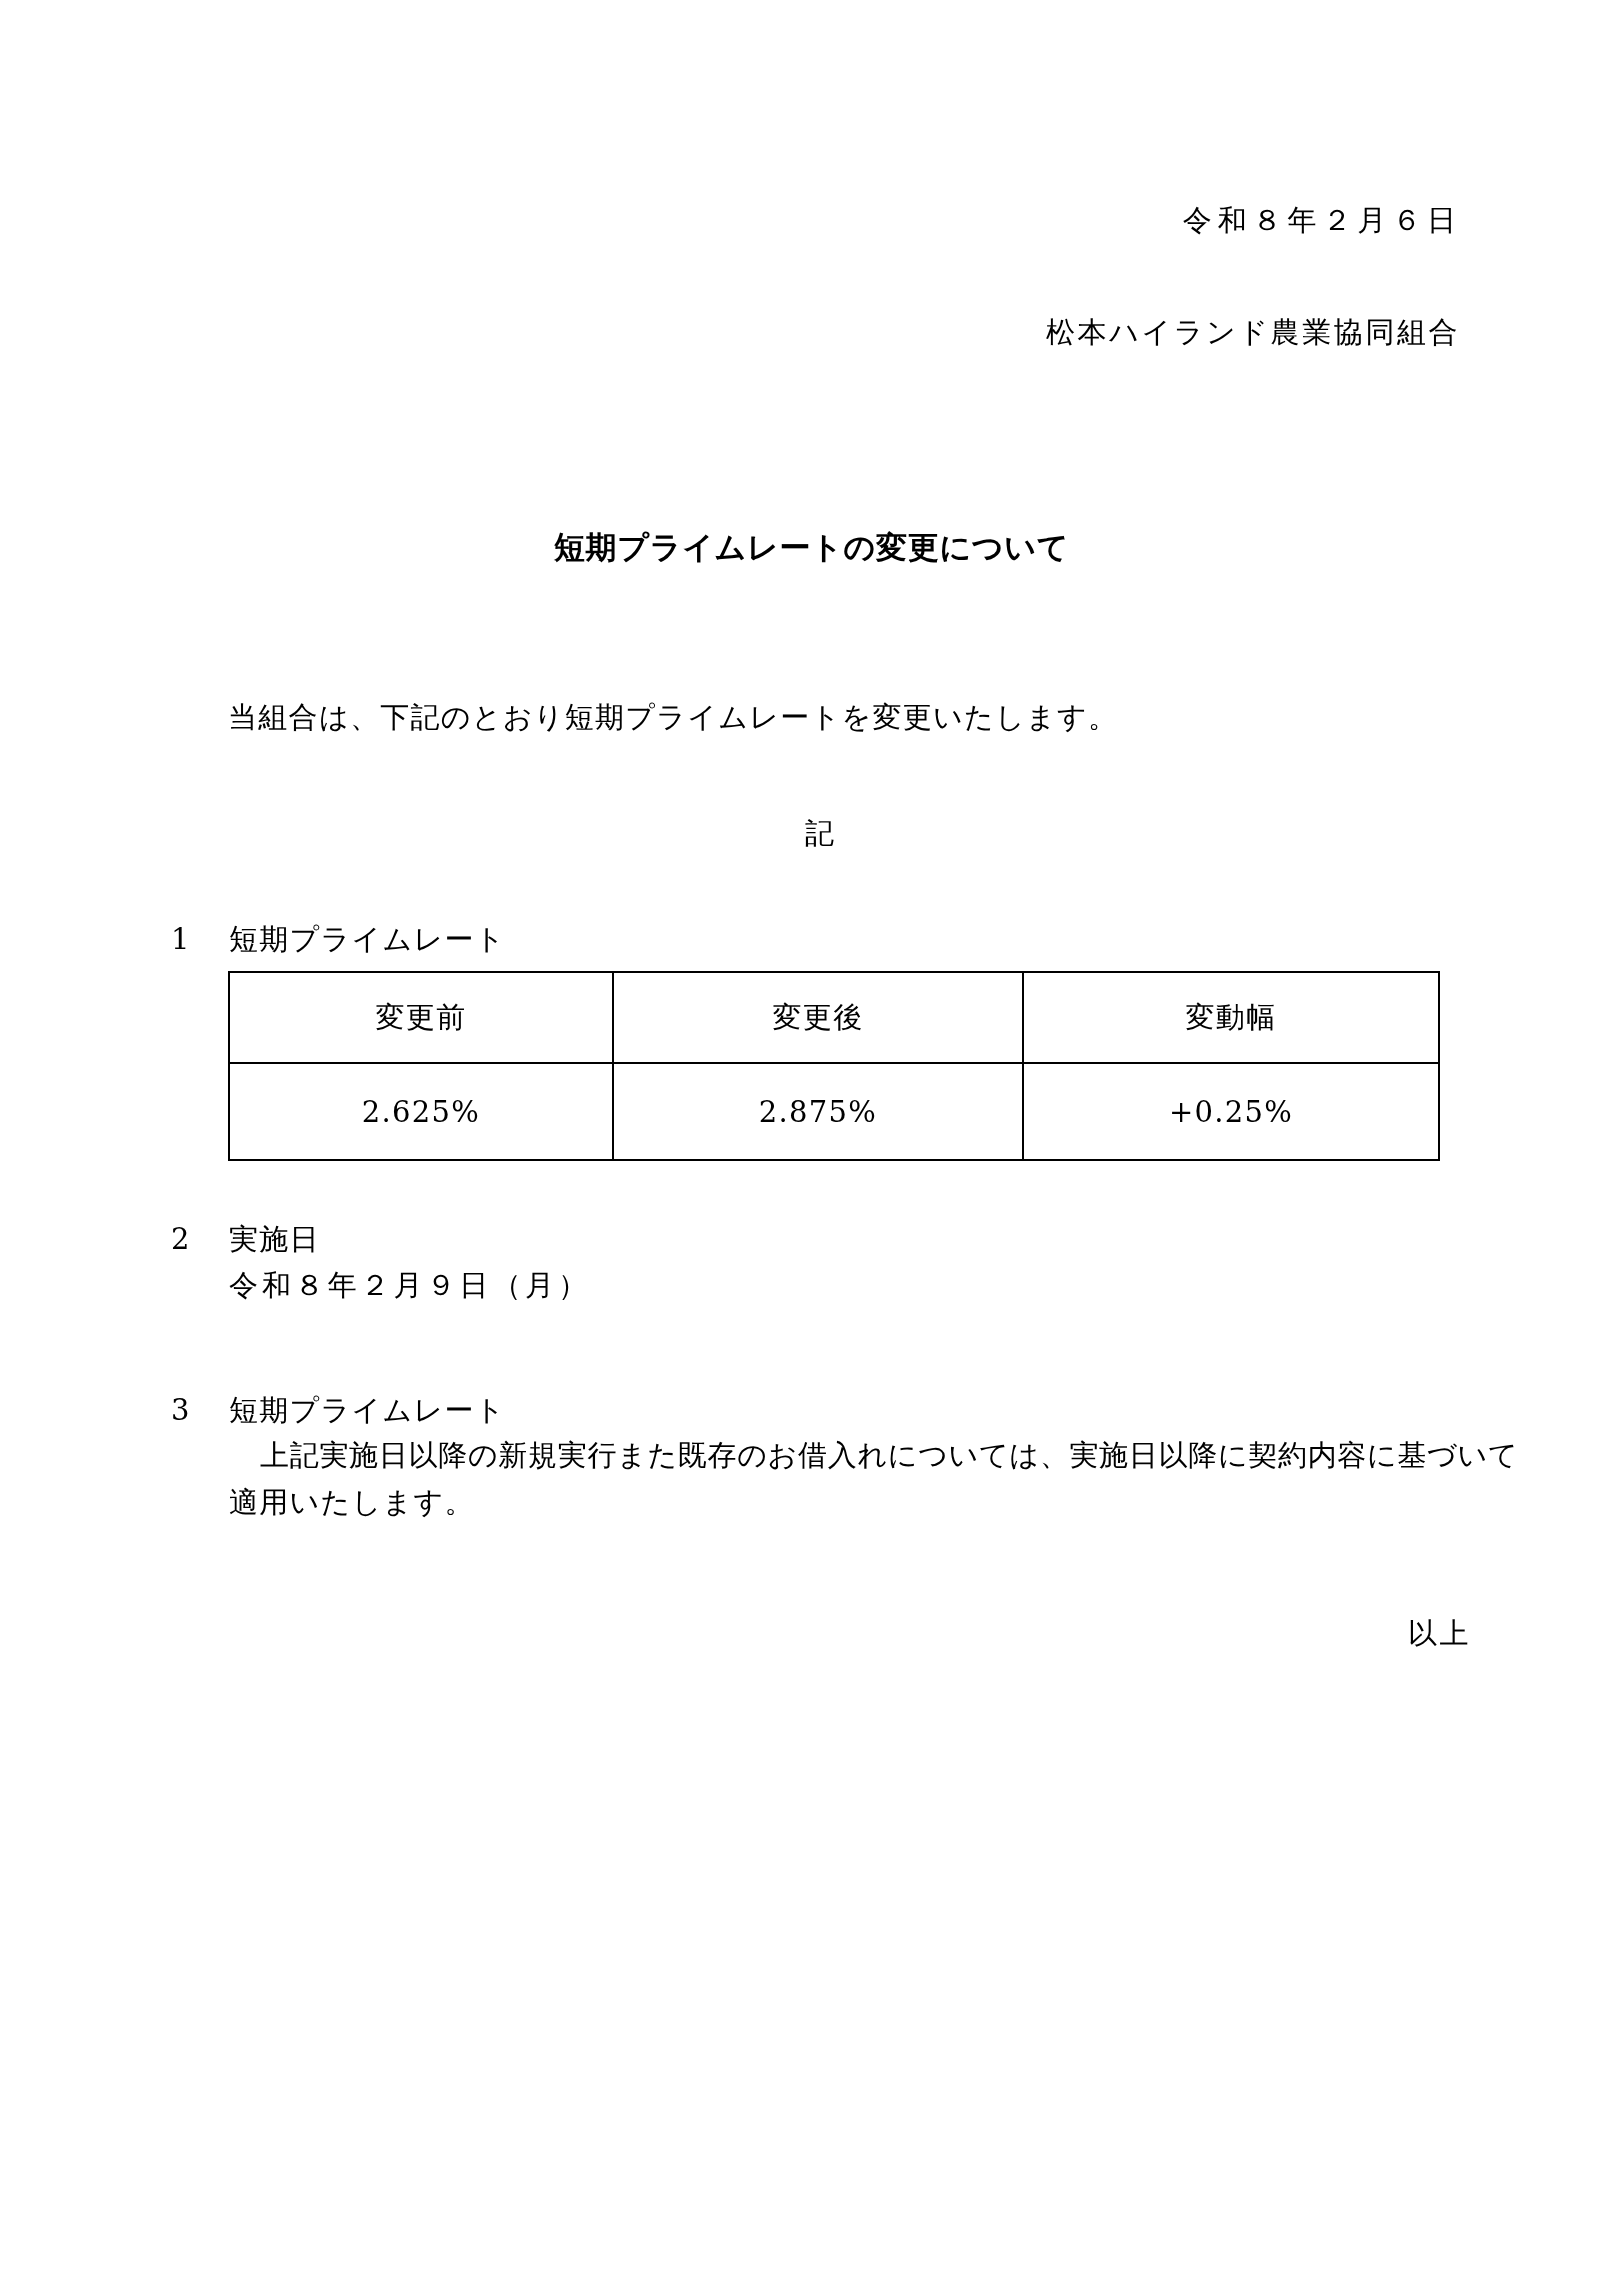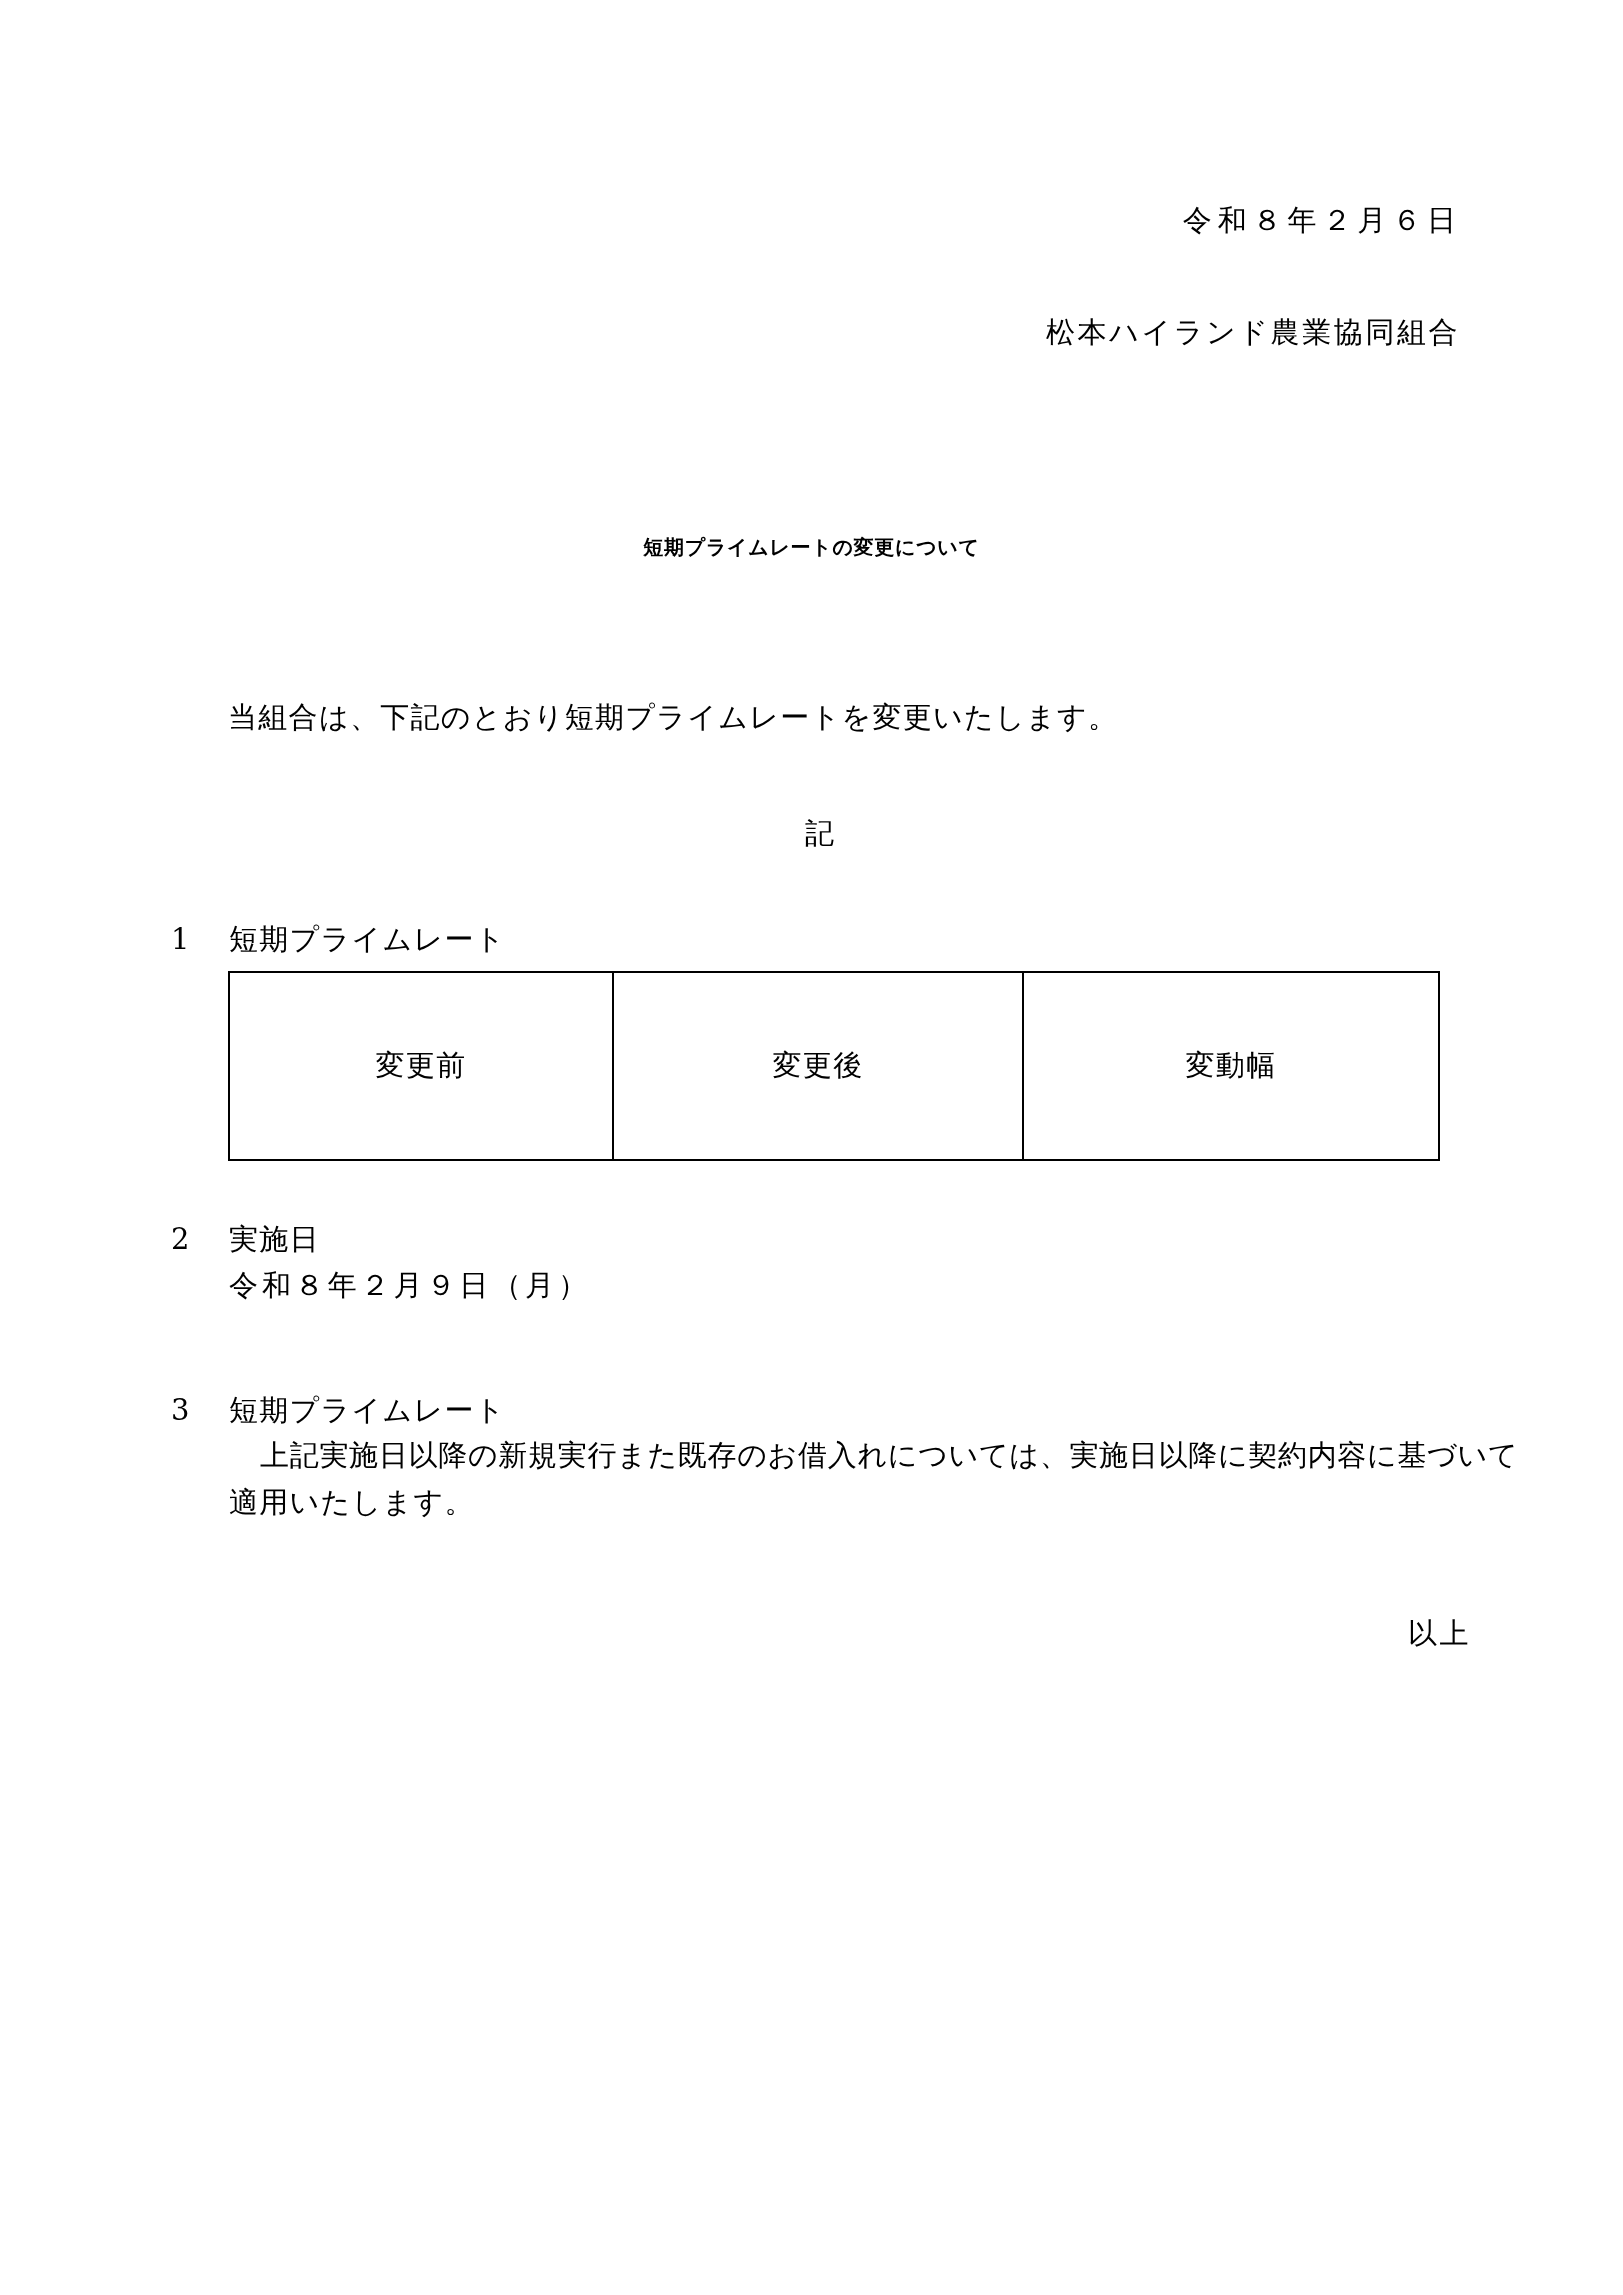--- a/index.html
+++ b/index.html
@@ -2,21 +2,21 @@
 <html style="font-size:10.5px"><head>
   <meta charset="utf-8">
   <style>
     html, body { margin: 0; padding: 0; background: #ffffff; }
     body { width: 1623px; height: 2295px; position: relative; overflow: hidden;
            font-family: "DejaVu Serif", "Liberation Serif", serif; color: #000000; }
     .txt { position: absolute; font-size: 29px; line-height: 37px; white-space: nowrap; letter-spacing: 1.3px; }
     .gothic { font-family: "DejaVu Sans", "Liberation Sans", sans-serif; font-weight: bold; }
     #date { right: 161px; top: 202px; letter-spacing: 5.9px; }
     #org { left: 1022px; top: 314px; letter-spacing: 2.6px; margin-left: 24px; }
-    #title { left: 0; width: 1623px; text-align: center; top: 529px; font-size: 20px; letter-spacing: 0.7px; }
+    #title { left: 0; width: 1623px; text-align: center; top: 529px; font-size: 31px; letter-spacing: 0.7px; }
     #intro { left: 228px; top: 699px; }
     #ki { left: 805px; top: 815px; }
     .num { position: absolute; font-size: 29px; line-height: 37px; }
     #s1-num { left: 171px; top: 921px; }
     #s1-label { left: 229px; top: 921px; }
     #rate-table { position: absolute; left: 228px; top: 971px; width: 1209px; height: 190px;
                   border-collapse: collapse; table-layout: fixed; }
     #rate-table td { border: 2.6px solid #000; text-align: center; vertical-align: middle;
                      font-size: 29px; letter-spacing: 1.3px; padding: 0; }
     #rate-table tr.hdr td { height: 88px; margin-left: 28px; }
@@ -52,20 +52,25 @@
       <col style="width:384px">
       <col style="width:410px">
       <col style="width:416px">
     </colgroup>
     <tbody>
         <tr class="hdr">
       <td>変更前</td>
       <td>変更後</td>
       <td>変動幅</td>
     </tr>
+    <tr class="val">
+      <td>2.625%</td>
+      <td>2.875%</td>
+      <td>+0.25%</td>
+    </tr>
   </tbody>
     </table>
 
   <div id="s2-num" class="num">2</div>
   <div id="s2-label" class="txt">実施日</div>
   <div id="s2-date" class="txt">令和８年２月９日（月）</div>
 
   <div id="s3-num" class="num">3</div>
   <div id="s3-label" class="txt">短期プライムレート</div>
   <div id="s3-line1" class="txt">上記実施日以降の新規実行また既存のお借入れについては、実施日以降に契約内容に基づいて</div>

